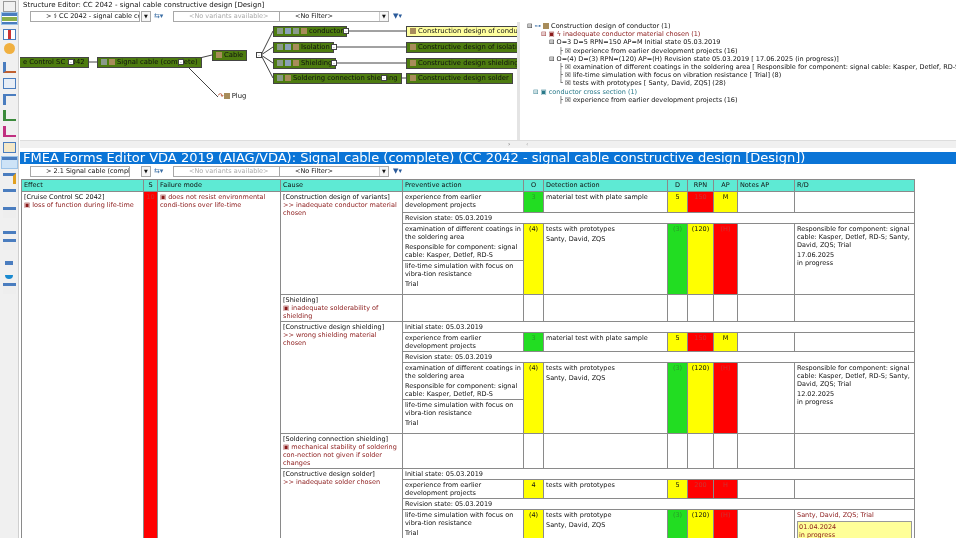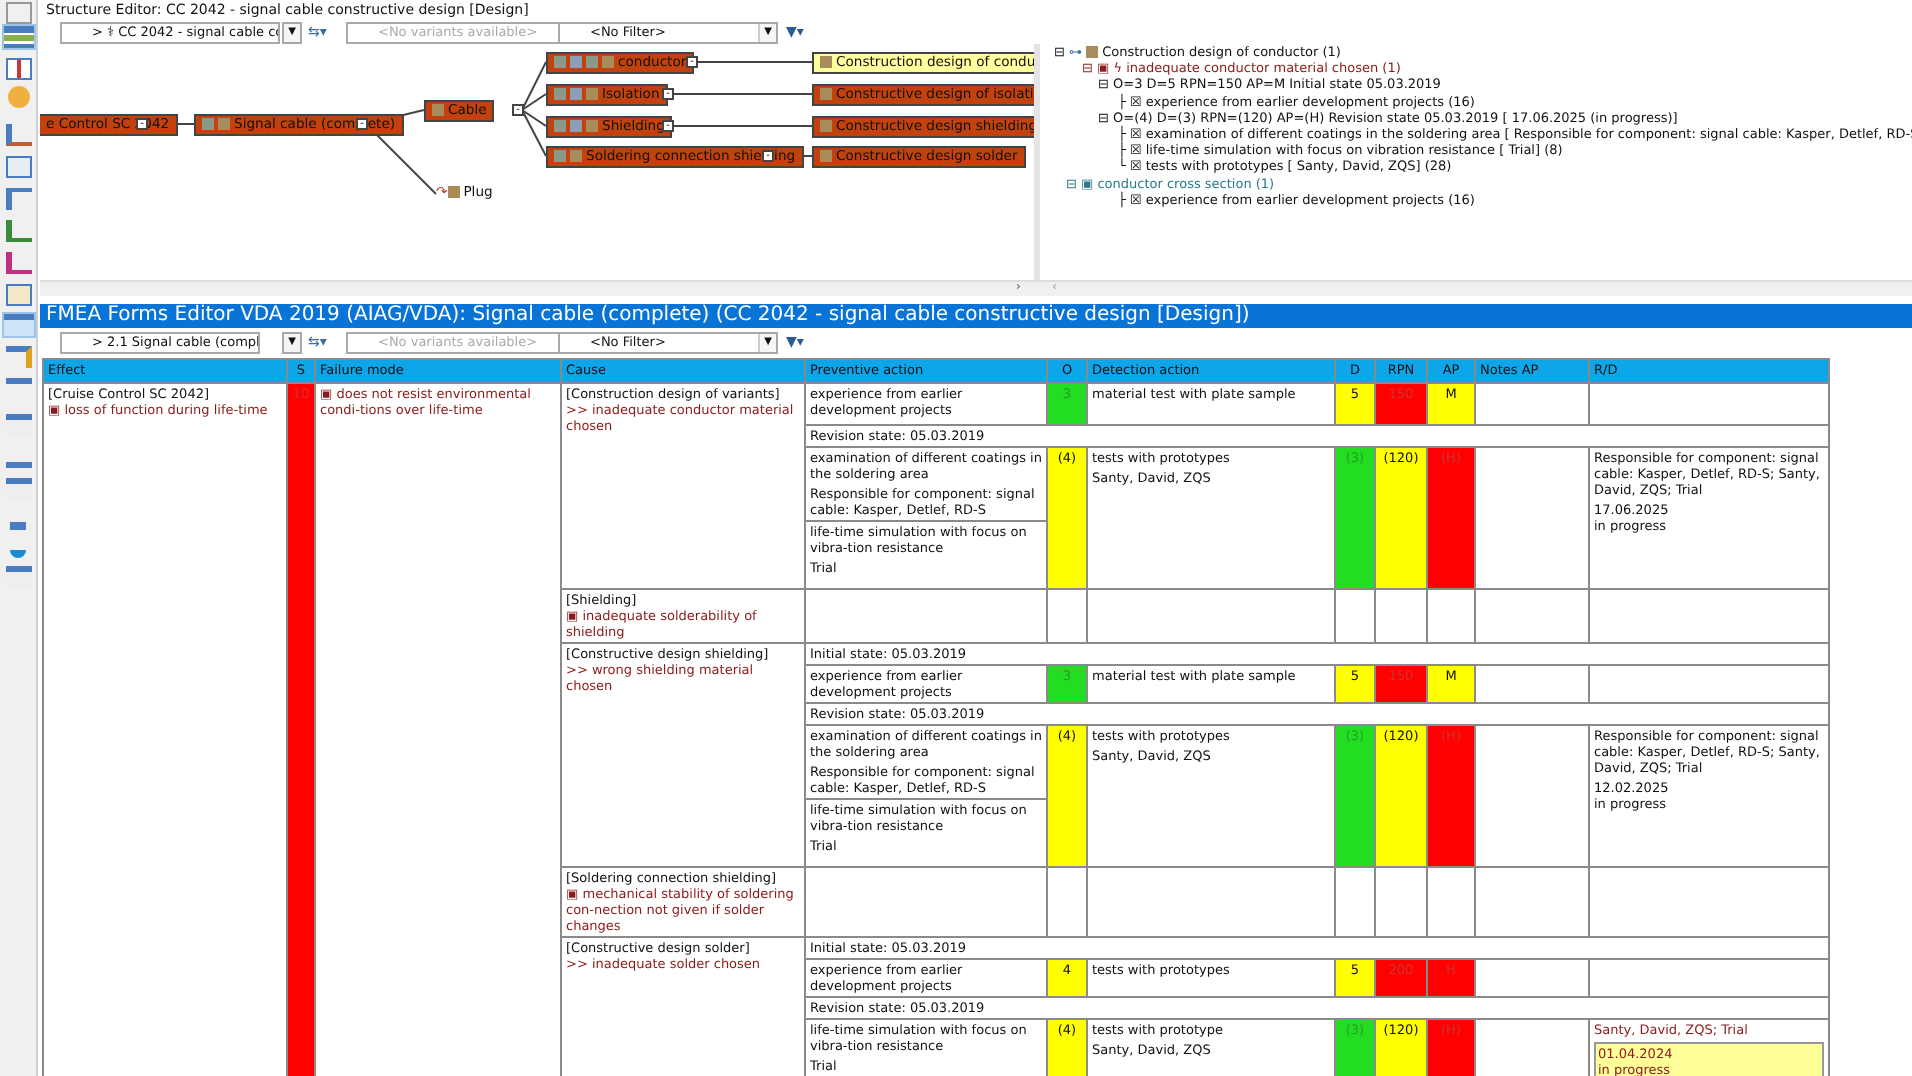--- a/index.html
+++ b/index.html
@@ -6,34 +6,34 @@
 html,body{width:956px;height:538px;overflow:hidden;background:#fff;font-family:"DejaVu Sans","Liberation Sans",sans-serif;font-size:7px;color:#111}
 .sidebar{position:absolute;left:0;top:0;width:19px;height:538px;background:#f0f0f0;border-right:1px solid #cfcfcf}
 .sb-ico{position:absolute;left:3px;width:13px;height:11px}
 .sb-ico.sel{background:#cde3f7;outline:1px solid #9cc3e8;left:2px;width:15px}
 .panel-title{position:absolute;left:20px;height:10px;font-size:7px;line-height:10px;padding-left:3px;white-space:nowrap}
 .toolbar{position:absolute;left:20px;height:13px;right:0}
 .combo{position:absolute;top:1px;height:11px;border:1px solid #a8a8a8;background:#fff;font-size:6.5px;line-height:9px;padding-left:15px;white-space:nowrap;overflow:hidden}
 .combo .dd{position:absolute;right:0;top:0;width:9px;height:9px;border-left:1px solid #ccc;background:#f6f6f6;text-align:center;font-size:5px;line-height:9px}
 .tbico{position:absolute;top:2px;font-size:7px;line-height:9px;color:#3a6ea5}
 .graph{position:absolute;left:20px;top:22px;width:500px;height:118px;overflow:hidden}
-.node{position:absolute;height:11px;border:1px solid #444;background:#c2410c;font-size:6.8px;line-height:9px;padding:0 3px;white-space:nowrap}
+.node{position:absolute;height:11px;border:1px solid #444;background:#4d7c0f;font-size:6.8px;line-height:9px;padding:0 3px;white-space:nowrap}
 .node.hl{background:#ffff9e}
 .sq{display:inline-block;width:6px;height:6px;background:#a88c5a;vertical-align:-1px;margin-right:2px}
 .sq.g{background:#8a9a8a}.sq.b{background:#8aa0b8}
 .exp{position:absolute;width:6px;height:6px;border:1px solid #444;background:#fff;font-size:5px;line-height:4px;text-align:center}
 .tree{position:absolute;left:527px;top:22px;width:429px;height:118px;overflow:hidden;font-size:6.5px;line-height:8.2px}
 .tree div{white-space:nowrap}
 .red{color:#8b1a1a}.teal{color:#2a7a8a}
 .hscroll{position:absolute;left:20px;top:140px;width:936px;height:8px;background:#f0f0f0;border-top:1px solid #ddd}
-.bluebar{position:absolute;left:20px;top:152px;width:936px;height:12px;background:#0a74d6;color:#fff;font-size:10px;line-height:12px;padding-left:3px;white-space:nowrap}
+.bluebar{position:absolute;left:20px;top:152px;width:936px;height:12px;background:#0a74d6;color:#fff;font-size:13px;line-height:12px;padding-left:3px;white-space:nowrap}
 .fmea{position:absolute;left:21px;top:179px;width:893px}
 table{border-collapse:collapse;table-layout:fixed;width:893px}
 td,th{border:1px solid #8a8a8a;vertical-align:top;font-weight:normal;text-align:left;padding:1px 2px;font-size:6.5px;line-height:8px;overflow:hidden}
-th{background:#0ea5e9;height:11px;line-height:9px}
+th{background:#5eead4;height:11px;line-height:9px}
 .c{text-align:center}
 .Y{background:#ffff00}.R{background:#ff0000}.G{background:#22dd22}
 .thin{height:10px}
 .dim{color:#c33}
 .hlbox{background:#ffff99;border:1px solid #999;padding:1px}
 .sub{display:block;margin-top:2px}
 </style>
 </head>
 <body>
 

